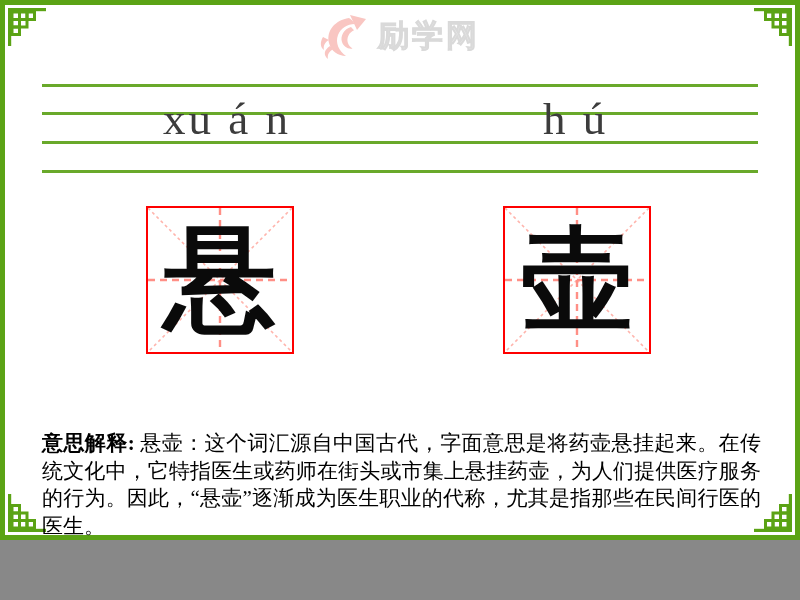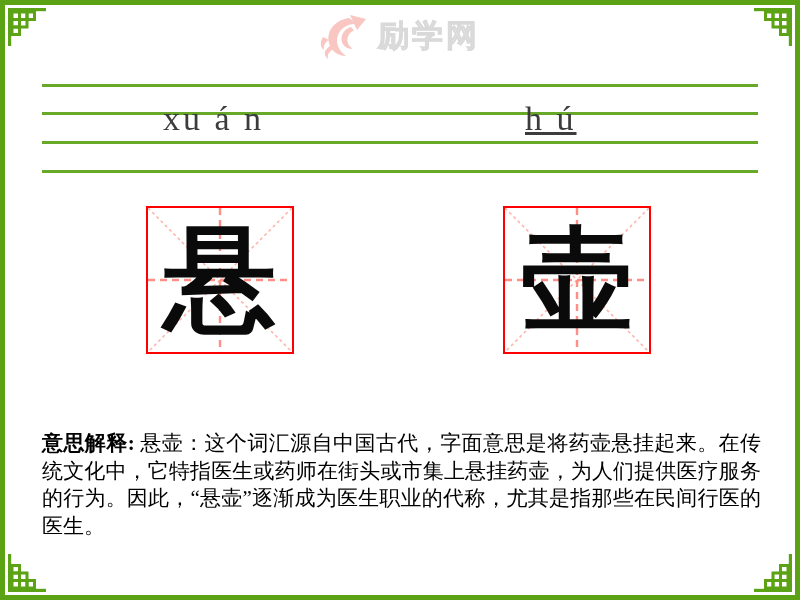--- a/index.html
+++ b/index.html
@@ -1,18 +1,18 @@
 <!DOCTYPE html>
 <html><head>
 <meta charset="utf-8">
 <style>
   html,body{margin:0;padding:0;background:#888;}
   .page{
     position:relative;
-    width:800px;height:600px;
+    width:800px;height:540px;
     margin:0 auto;
     background:#fff;
     overflow:hidden;
     font-family:"Liberation Serif","DejaVu Serif",serif;
   }
   
   .frame{
     position:absolute;inset:0;
     border:5px solid var(--frame_green,#5ba315);
     pointer-events:none;
@@ -42,27 +42,27 @@
     -webkit-text-stroke:1px #d9d9d9;
   }
   
   .pinyin-line{
     position:absolute;left:42px;width:716px;height:2.5px;
     background:var(--line_green,#69a92a);
   }
   .pl1{top:84px;} .pl2{top:112px;} .pl3{top:141px;} .pl4{top:170px;}
   .pinyin-word{
     position:absolute;top:96px;
-    font-size:34px;line-height:46px;
+    font-size:45px;line-height:46px;
     letter-spacing:3px;
     color:var(--text_dark,#3c3c3c);
     white-space:pre;
   }
   .pw1{left:163px;}
-  .pw2{left:525px;text-decoration:underline;}
+  .pw2{left:543px;}
   
   .charbox{
     position:absolute;top:206px;width:148px;height:148px;
     border:2px solid var(--box_red,#fe0000);
     box-sizing:border-box;
   }
   .cb1{left:146px;} .cb2{left:503px;}
   .charbox svg{position:absolute;inset:0;width:100%;height:100%;}
   .charbox .diag{stroke:var(--grid_pink_light,#ffb4ac);stroke-width:1.6;stroke-dasharray:3 3;}
   .charbox .cross{stroke:var(--grid_pink,#ff8f86);stroke-width:2.4;stroke-dasharray:7 5;}

